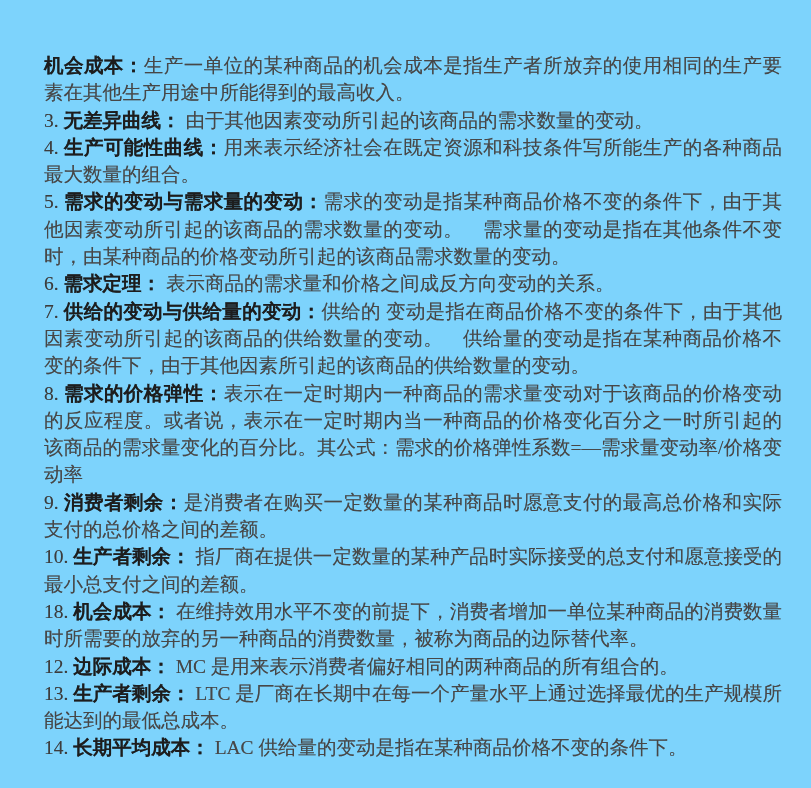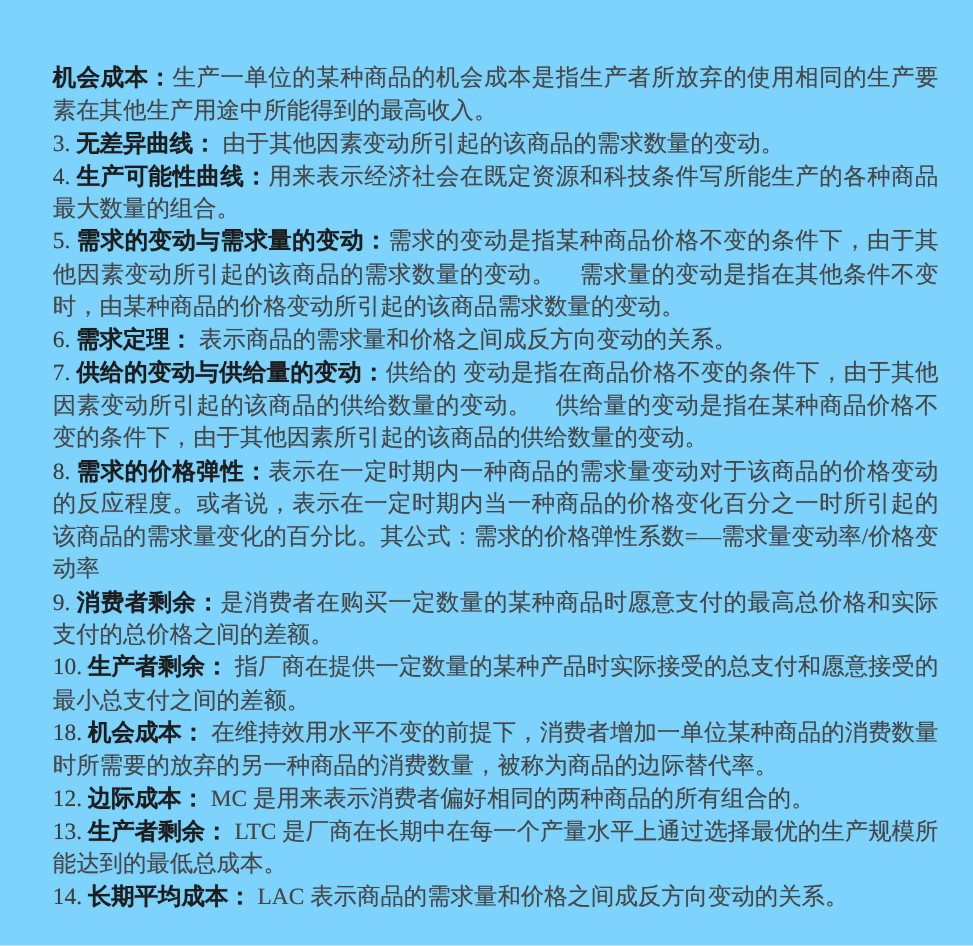--- a/index.html
+++ b/index.html
@@ -64,15 +64,15 @@
   <p class="item"><span class="num">9. </span><span class="term">消费者剩余</span><span class="term">：</span><span class="def">是消费者在购买一定数量的某种商品时愿意支付的最高总价格和实际支付的总价格之间的差额。</span></p>
 
   <p class="item"><span class="num">10. </span><span class="term">生产者剩余</span><span class="term">：</span><span class="def"> 指厂商在提供一定数量的某种产品时实际接受的总支付和愿意接受的最小总支付之间的差额。</span></p>
 
   <p class="item"><span class="num">18. </span><span class="term">机会成本</span><span class="term">：</span><span class="def"> 在维持效用水平不变的前提下，消费者增加一单位某种商品的消费数量时所需要的放弃的另一种商品的消费数量，被称为商品的边际替代率。</span></p>
 
   <p class="item"><span class="num">12. </span><span class="term">边际成本</span><span class="term">：</span><span class="def"> MC 是用来表示消费者偏好相同的两种商品的所有组合的。</span></p>
 
   <p class="item"><span class="num">13. </span><span class="term">生产者剩余</span><span class="term">：</span><span class="def"> LTC 是厂商在长期中在每一个产量水平上通过选择最优的生产规模所能达到的最低总成本。</span></p>
 
-  <p class="item"><span class="num">14. </span><span class="term">长期平均成本</span><span class="term">：</span><span class="def"> LAC 表示商品的需求量和价格之间成反方向变动的关系。</span></p>
+  <p class="item"><span class="num">14. </span><span class="term">长期平均成本</span><span class="term">：</span><span class="def"> LAC 供给量的变动是指在某种商品价格不变的条件下。</span></p>
 
 </div>
 
 </body></html>

